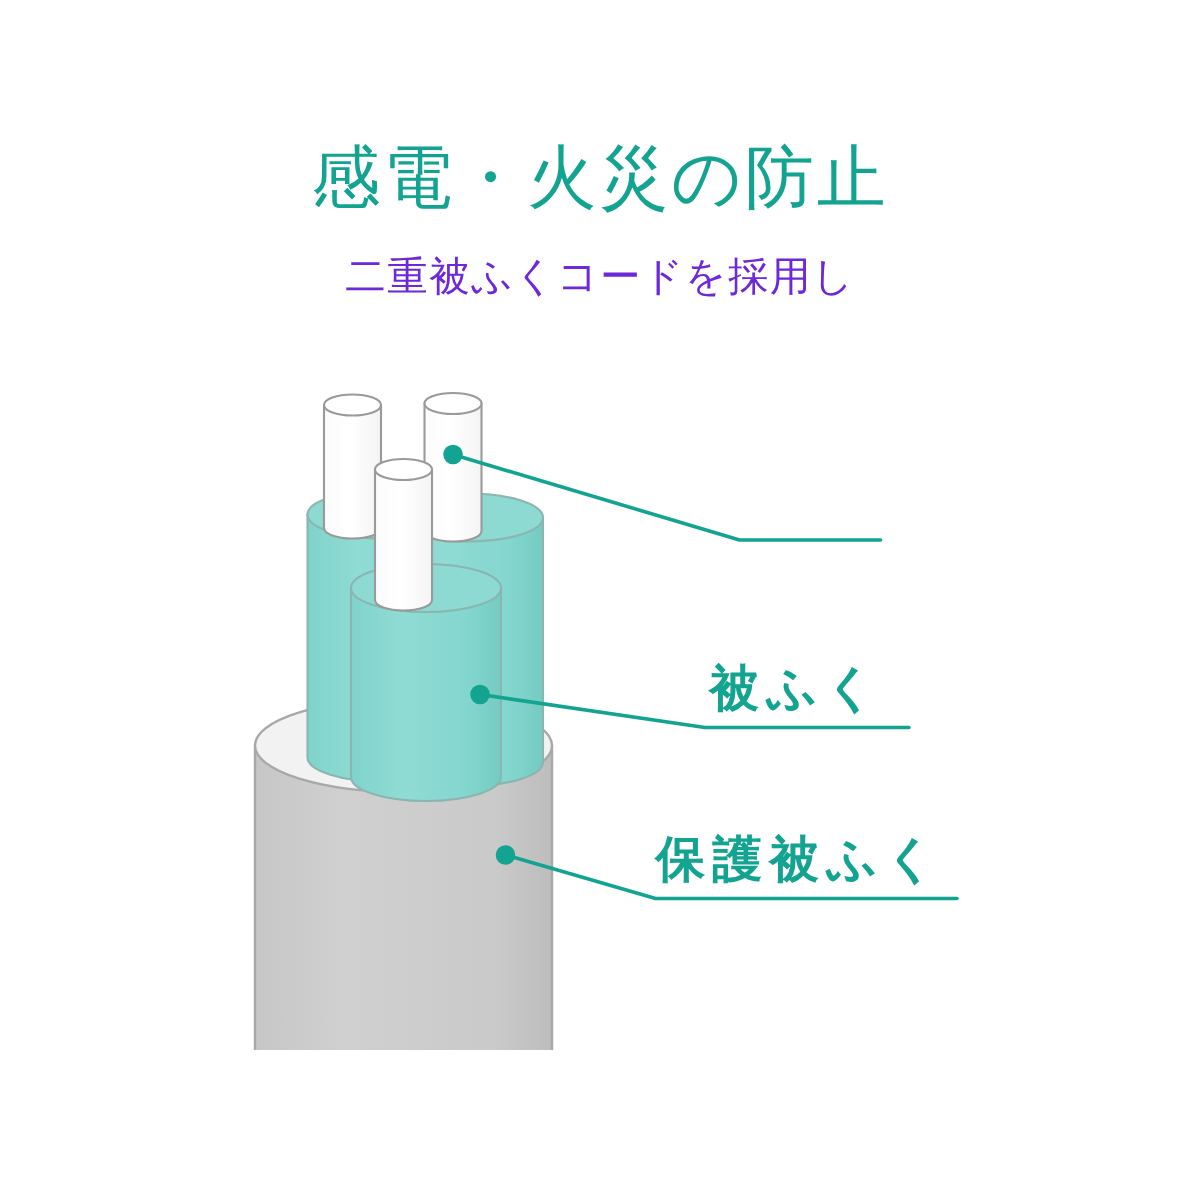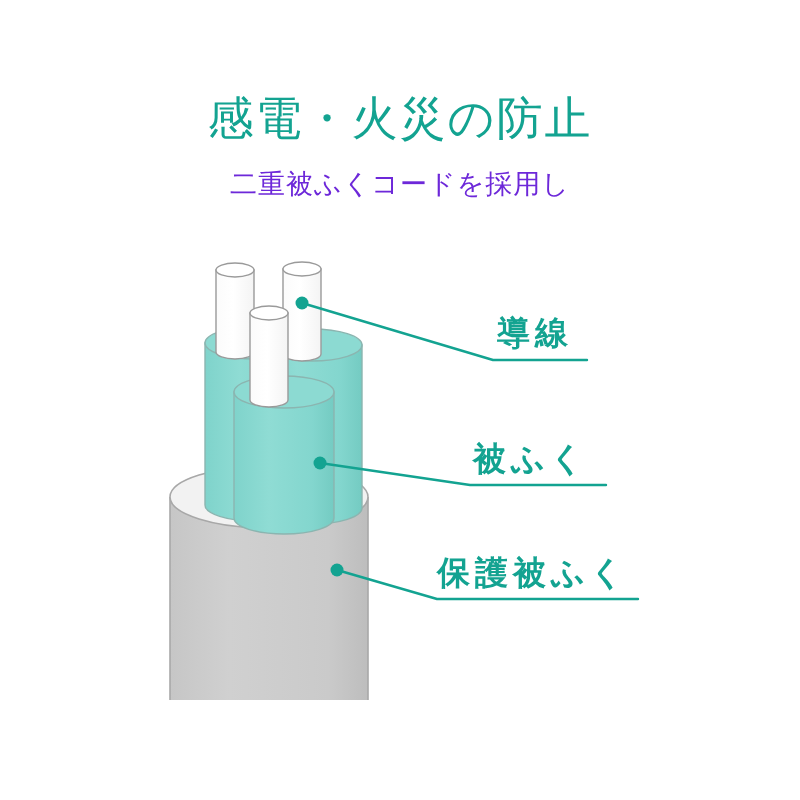--- a/index.html
+++ b/index.html
@@ -133,17 +133,16 @@
       </g>
 
       <g>
         <polyline points="337,570 437,599 638,599" fill="none" stroke="#13A391" stroke-width="2.4" stroke-linecap="round" stroke-linejoin="round"></polyline>
         <circle cx="337" cy="570" r="6.5" fill="#13A391"></circle>
       </g>
 
     </g>
   </svg>
 
-  <div class="label lbl-conductor">導線</div>
   <div class="label lbl-insulation">被ふく</div>
   <div class="label lbl-protective">保護被ふく</div>
 
 </div>
 
 </body></html>

